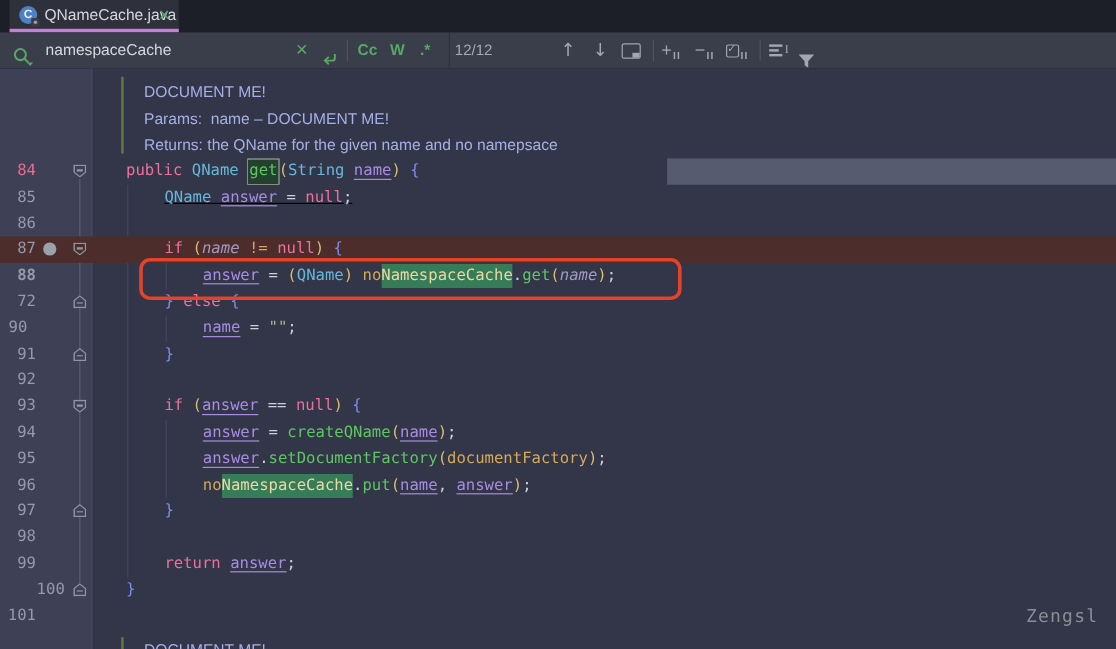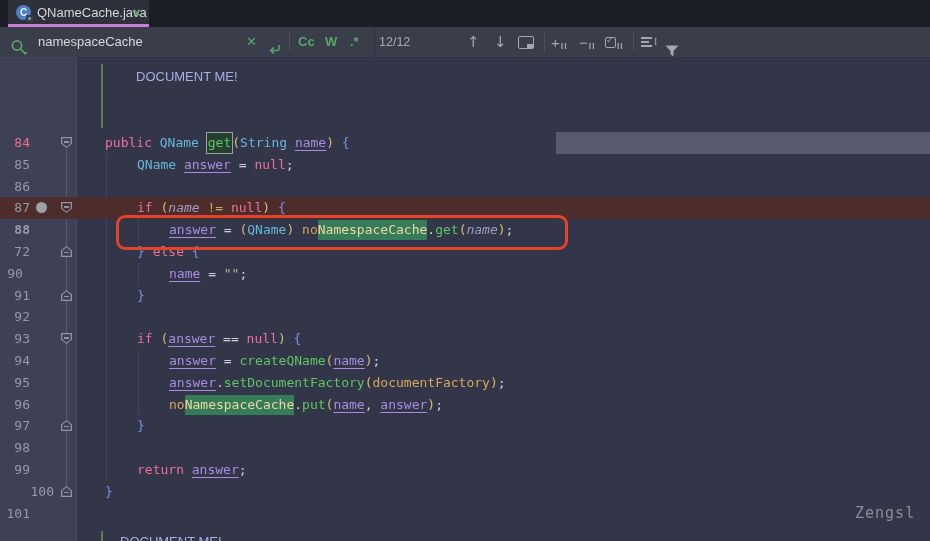--- a/index.html
+++ b/index.html
@@ -40,21 +40,21 @@
   .lines-icon .bars i{display:block;height:1.5px;background:var(--icon_gray);}
   .lines-icon .cap{color:var(--icon_gray);font-size:10px;line-height:11px;margin-left:2px;font-family:"Liberation Serif",serif;}
 
   
   .editor{position:absolute;left:0;top:57px;width:930px;height:484px;background:var(--editor_bg);overflow:hidden;
     font-family:"DejaVu Sans Mono","Liberation Mono",monospace;font-size:13px;}
   .gutterbg{position:absolute;left:0;top:0;width:76px;height:100%;background:var(--gutter_bg);border-right:1px solid #464960;}
   .guide{position:absolute;width:1px;background:#43465c;}
   .foldguide{position:absolute;width:1px;background:#5a5e6e;}
   .cm-bar{position:absolute;left:101px;width:2px;background:var(--comment_bar);}
-  .cm-line{position:absolute;left:136px;height:22px;line-height:22px;color:var(--comment_text);
+  .cm-line{position:absolute;left:120px;height:22px;line-height:22px;color:var(--comment_text);
     font-family:"Liberation Sans",sans-serif;font-size:13px;white-space:pre;}
   .codeline{position:absolute;height:22px;line-height:22px;white-space:pre;}
   .lnum{position:absolute;left:0;width:30px;height:22px;line-height:22px;text-align:right;color:var(--line_num);}
   .lnum.cur{color:var(--line_num_current);}
   .bp-line{position:absolute;left:0;width:930px;height:22px;background:var(--bp_line);}
   .caret-band{position:absolute;left:556px;width:374px;height:22px;background:var(--caret_band);}
   .dot{position:absolute;left:36px;width:11px;height:11px;border-radius:50%;background:#9ba1aa;cursor:pointer;}
   .fold{position:absolute;left:61px;width:11px;height:11px;cursor:pointer;}
   .fold .o{position:absolute;inset:0;background:#8f95a3;}
   .fold .in{position:absolute;inset:1.3px;}
@@ -134,38 +134,40 @@
     <svg class="sb" style="left:665px;top:9px;" width="14" height="12" viewBox="0 0 14 12">
       <path d="M0.5 0.5 h13 l-5 5.5 v5.5 l-3 -2.2 v-3.3 z" fill="#a3a7b0"></path>
     </svg>
   </div>
 
   <div class="editor">
     <div class="gutterbg"></div>
 
     <div class="cm-bar" style="top:7px;height:64px;"></div>
     <div class="cm-line" style="top:9px;">DOCUMENT ME!</div>
+    <div class="cm-line" style="top:31px;">Params:  name – DOCUMENT ME!</div>
+    <div class="cm-line" style="top:53px;">Returns: the QName for the given name and no namepsace</div>
 
     <div class="foldguide" style="left:66px;top:92px;height:338px;"></div>
     <div class="guide" style="left:106px;top:97px;height:327px;"></div>
     <div class="guide" style="left:138px;top:162px;height:22px;"></div>
     <div class="guide" style="left:138px;top:206px;height:22px;"></div>
     <div class="guide" style="left:138px;top:293px;height:65px;"></div>
 
     <div id="lines-layer">
         <div class="caret-band" style="top: 75px;"></div>
         <div class="lnum cur" style="top: 75px;">84</div>
         <div class="fold" style="top: 80px;">
           <div class="o" style="clip-path: polygon(0px 0px, 100% 0px, 100% 60%, 50% 100%, 0px 60%);"></div>
           <div class="in" style="clip-path: polygon(0px 0px, 100% 0px, 100% 60%, 50% 100%, 0px 60%); background: rgb(62, 65, 85);"></div>
           <div class="bar"></div>
         </div>
         <div class="codeline" style="top: 75px; left: 105px;"><span class="tk-kw">public</span><span class="tk-pln"> </span><span class="tk-cls">QName</span><span class="tk-pln"> </span><span class="tk-cur">get</span><span class="tk-par">(</span><span class="tk-cls">String</span><span class="tk-pln"> </span><span class="tk-varu">name</span><span class="tk-par">)</span><span class="tk-pln"> </span><span class="tk-brc">{</span></div>
         <div class="lnum" style="top: 97px;">85</div>
-        <div class="codeline" style="top: 97px; left: 137px;"><span class="tk-cls">QName</span><span class="tk-pln"> </span><span class="tk-varu">answer</span><span class="tk-pln"> = </span><span class="tk-kw">null</span><span class="tk-pln">;</span></div>
+        <div class="codeline" style="top: 97px; left: 137px; text-decoration: underline;"><span class="tk-cls">QName</span><span class="tk-pln"> </span><span class="tk-varu">answer</span><span class="tk-pln"> = </span><span class="tk-kw">null</span><span class="tk-pln">;</span></div>
         <div class="lnum" style="top: 119px;">86</div>
         <div class="bp-line" style="top: 140px;"></div>
         <div class="lnum" style="top: 140px;">87</div>
         <div class="dot" style="top: 145px;"></div>
         <div class="fold" style="top: 145px;">
           <div class="o" style="clip-path: polygon(0px 0px, 100% 0px, 100% 60%, 50% 100%, 0px 60%);"></div>
           <div class="in" style="clip-path: polygon(0px 0px, 100% 0px, 100% 60%, 50% 100%, 0px 60%); background: rgb(76, 45, 43);"></div>
           <div class="bar"></div>
         </div>
         <div class="codeline" style="top: 140px; left: 137px;"><span class="tk-kw">if</span><span class="tk-pln"> </span><span class="tk-par">(</span><span class="tk-prm">name</span><span class="tk-pln"> </span><span class="tk-neq">!=</span><span class="tk-pln"> </span><span class="tk-kw">null</span><span class="tk-par">)</span><span class="tk-pln"> </span><span class="tk-brc">{</span></div>

